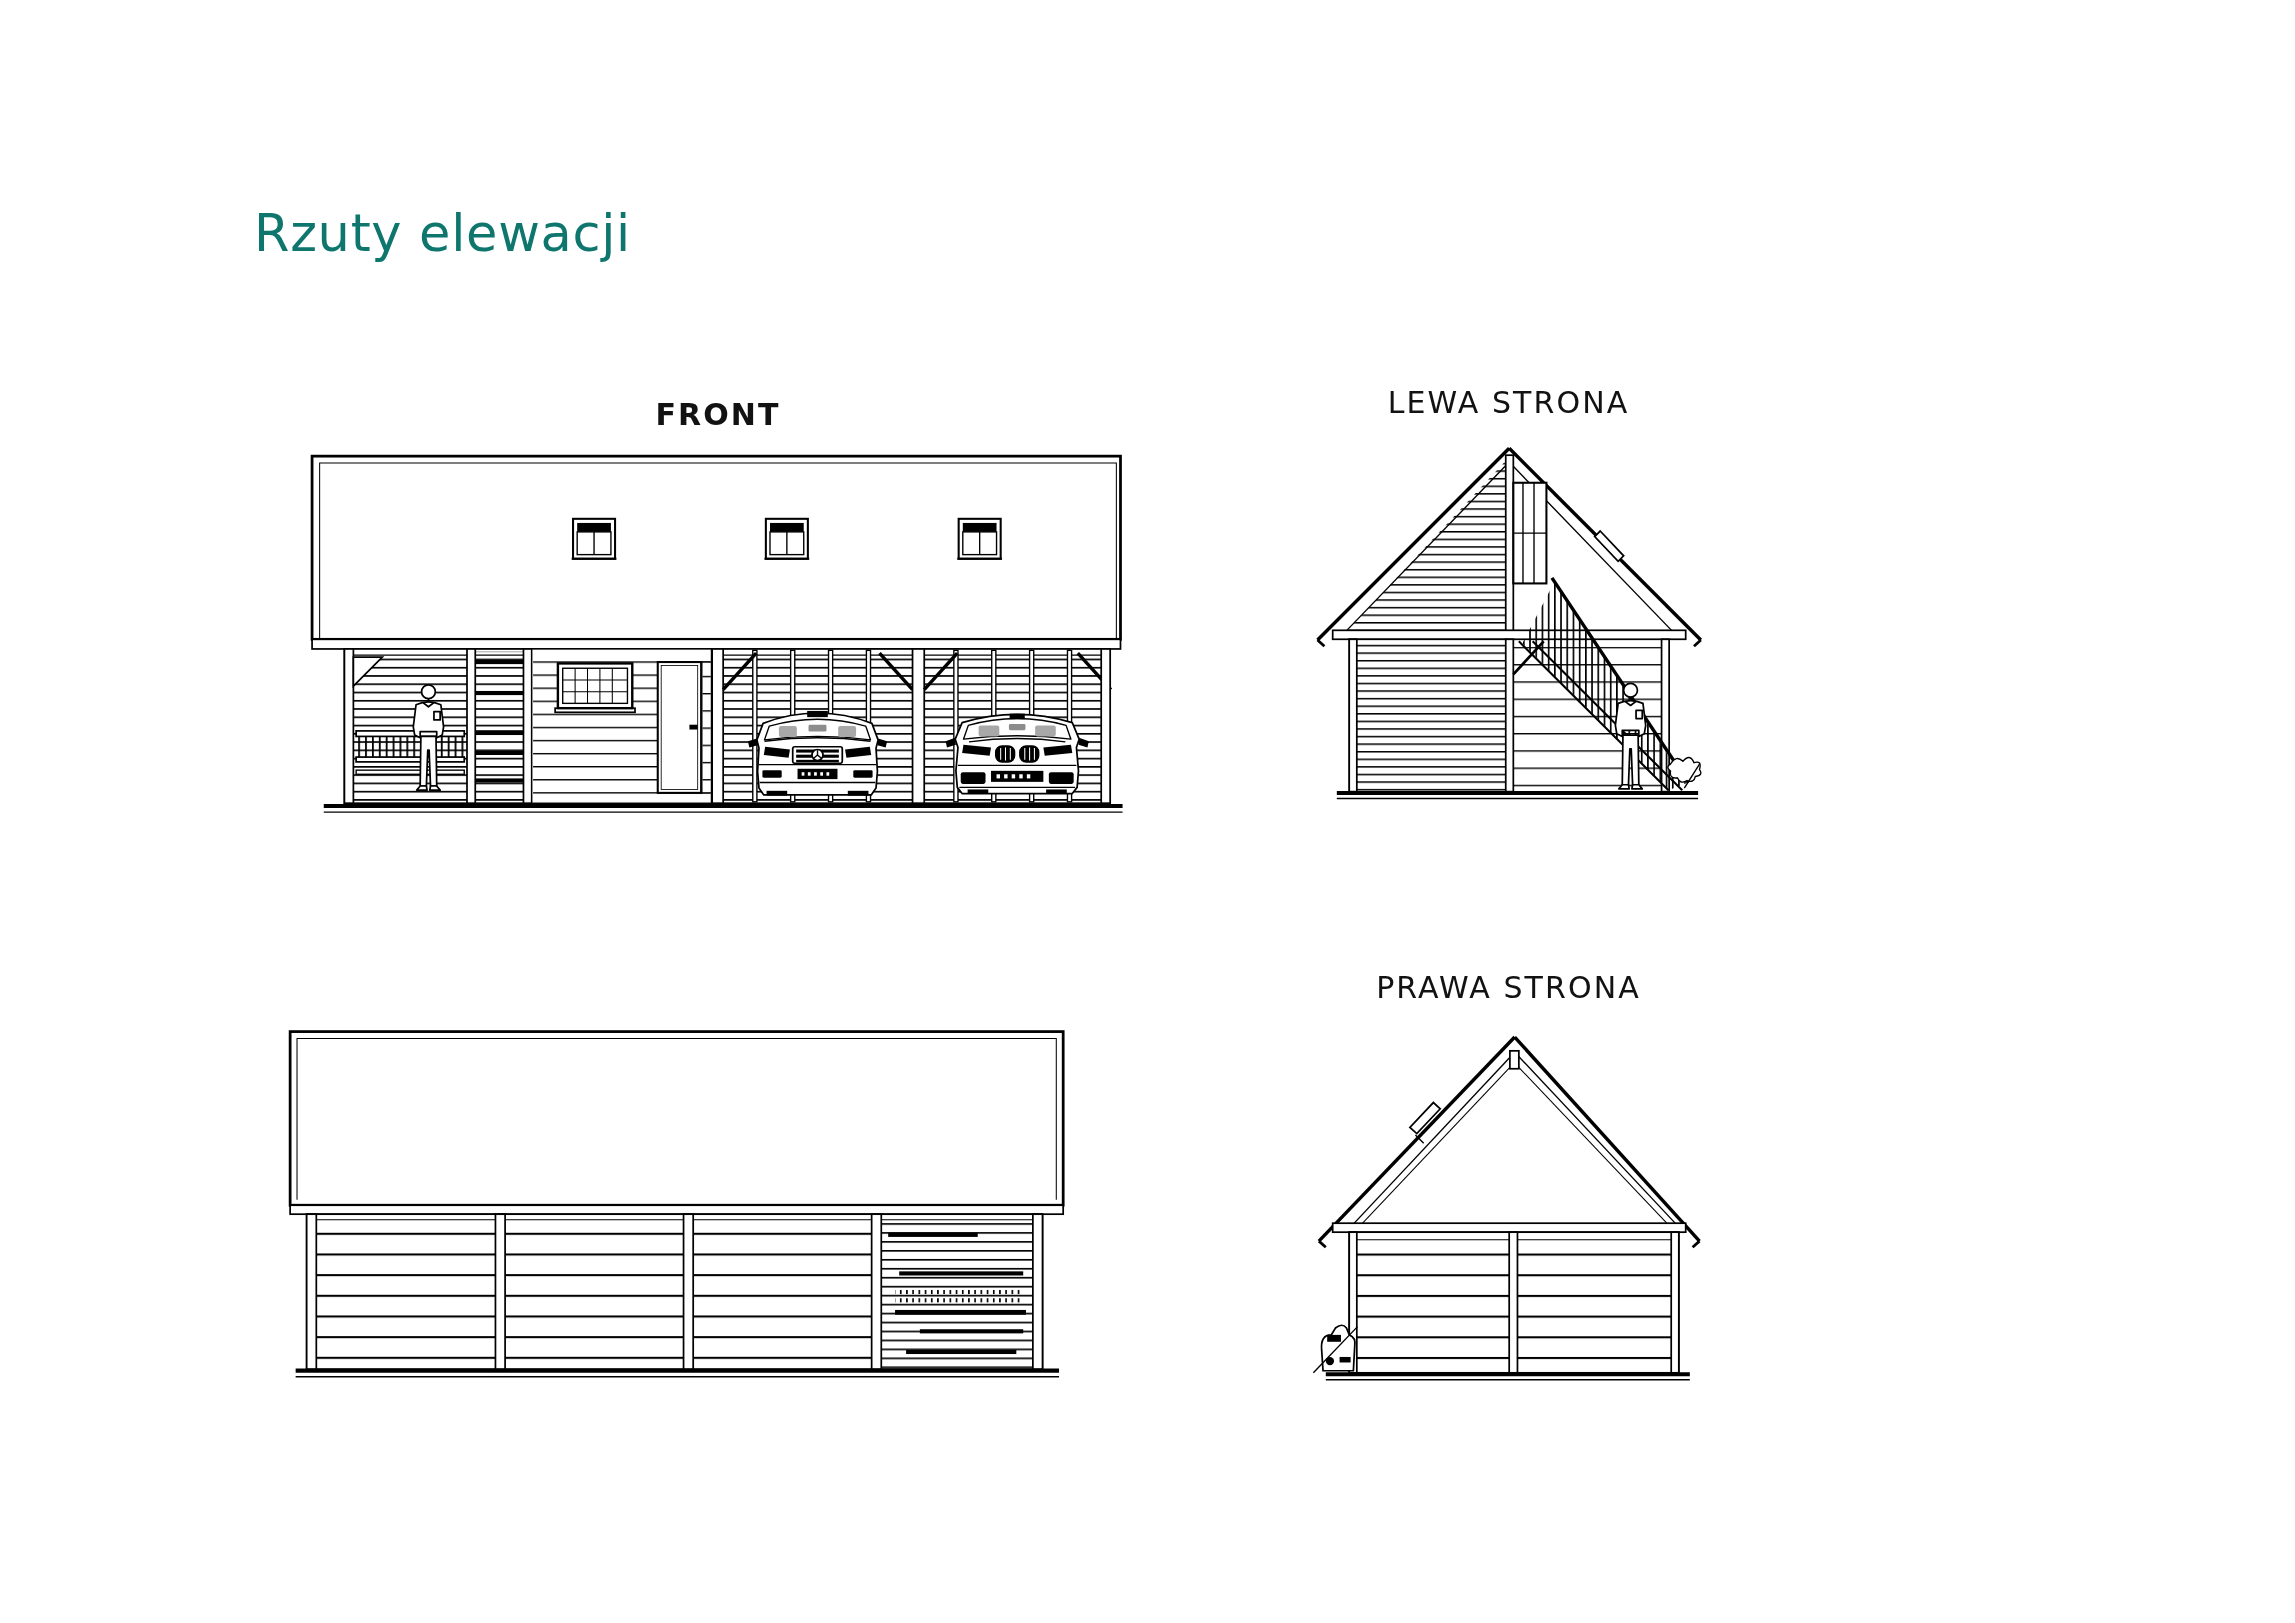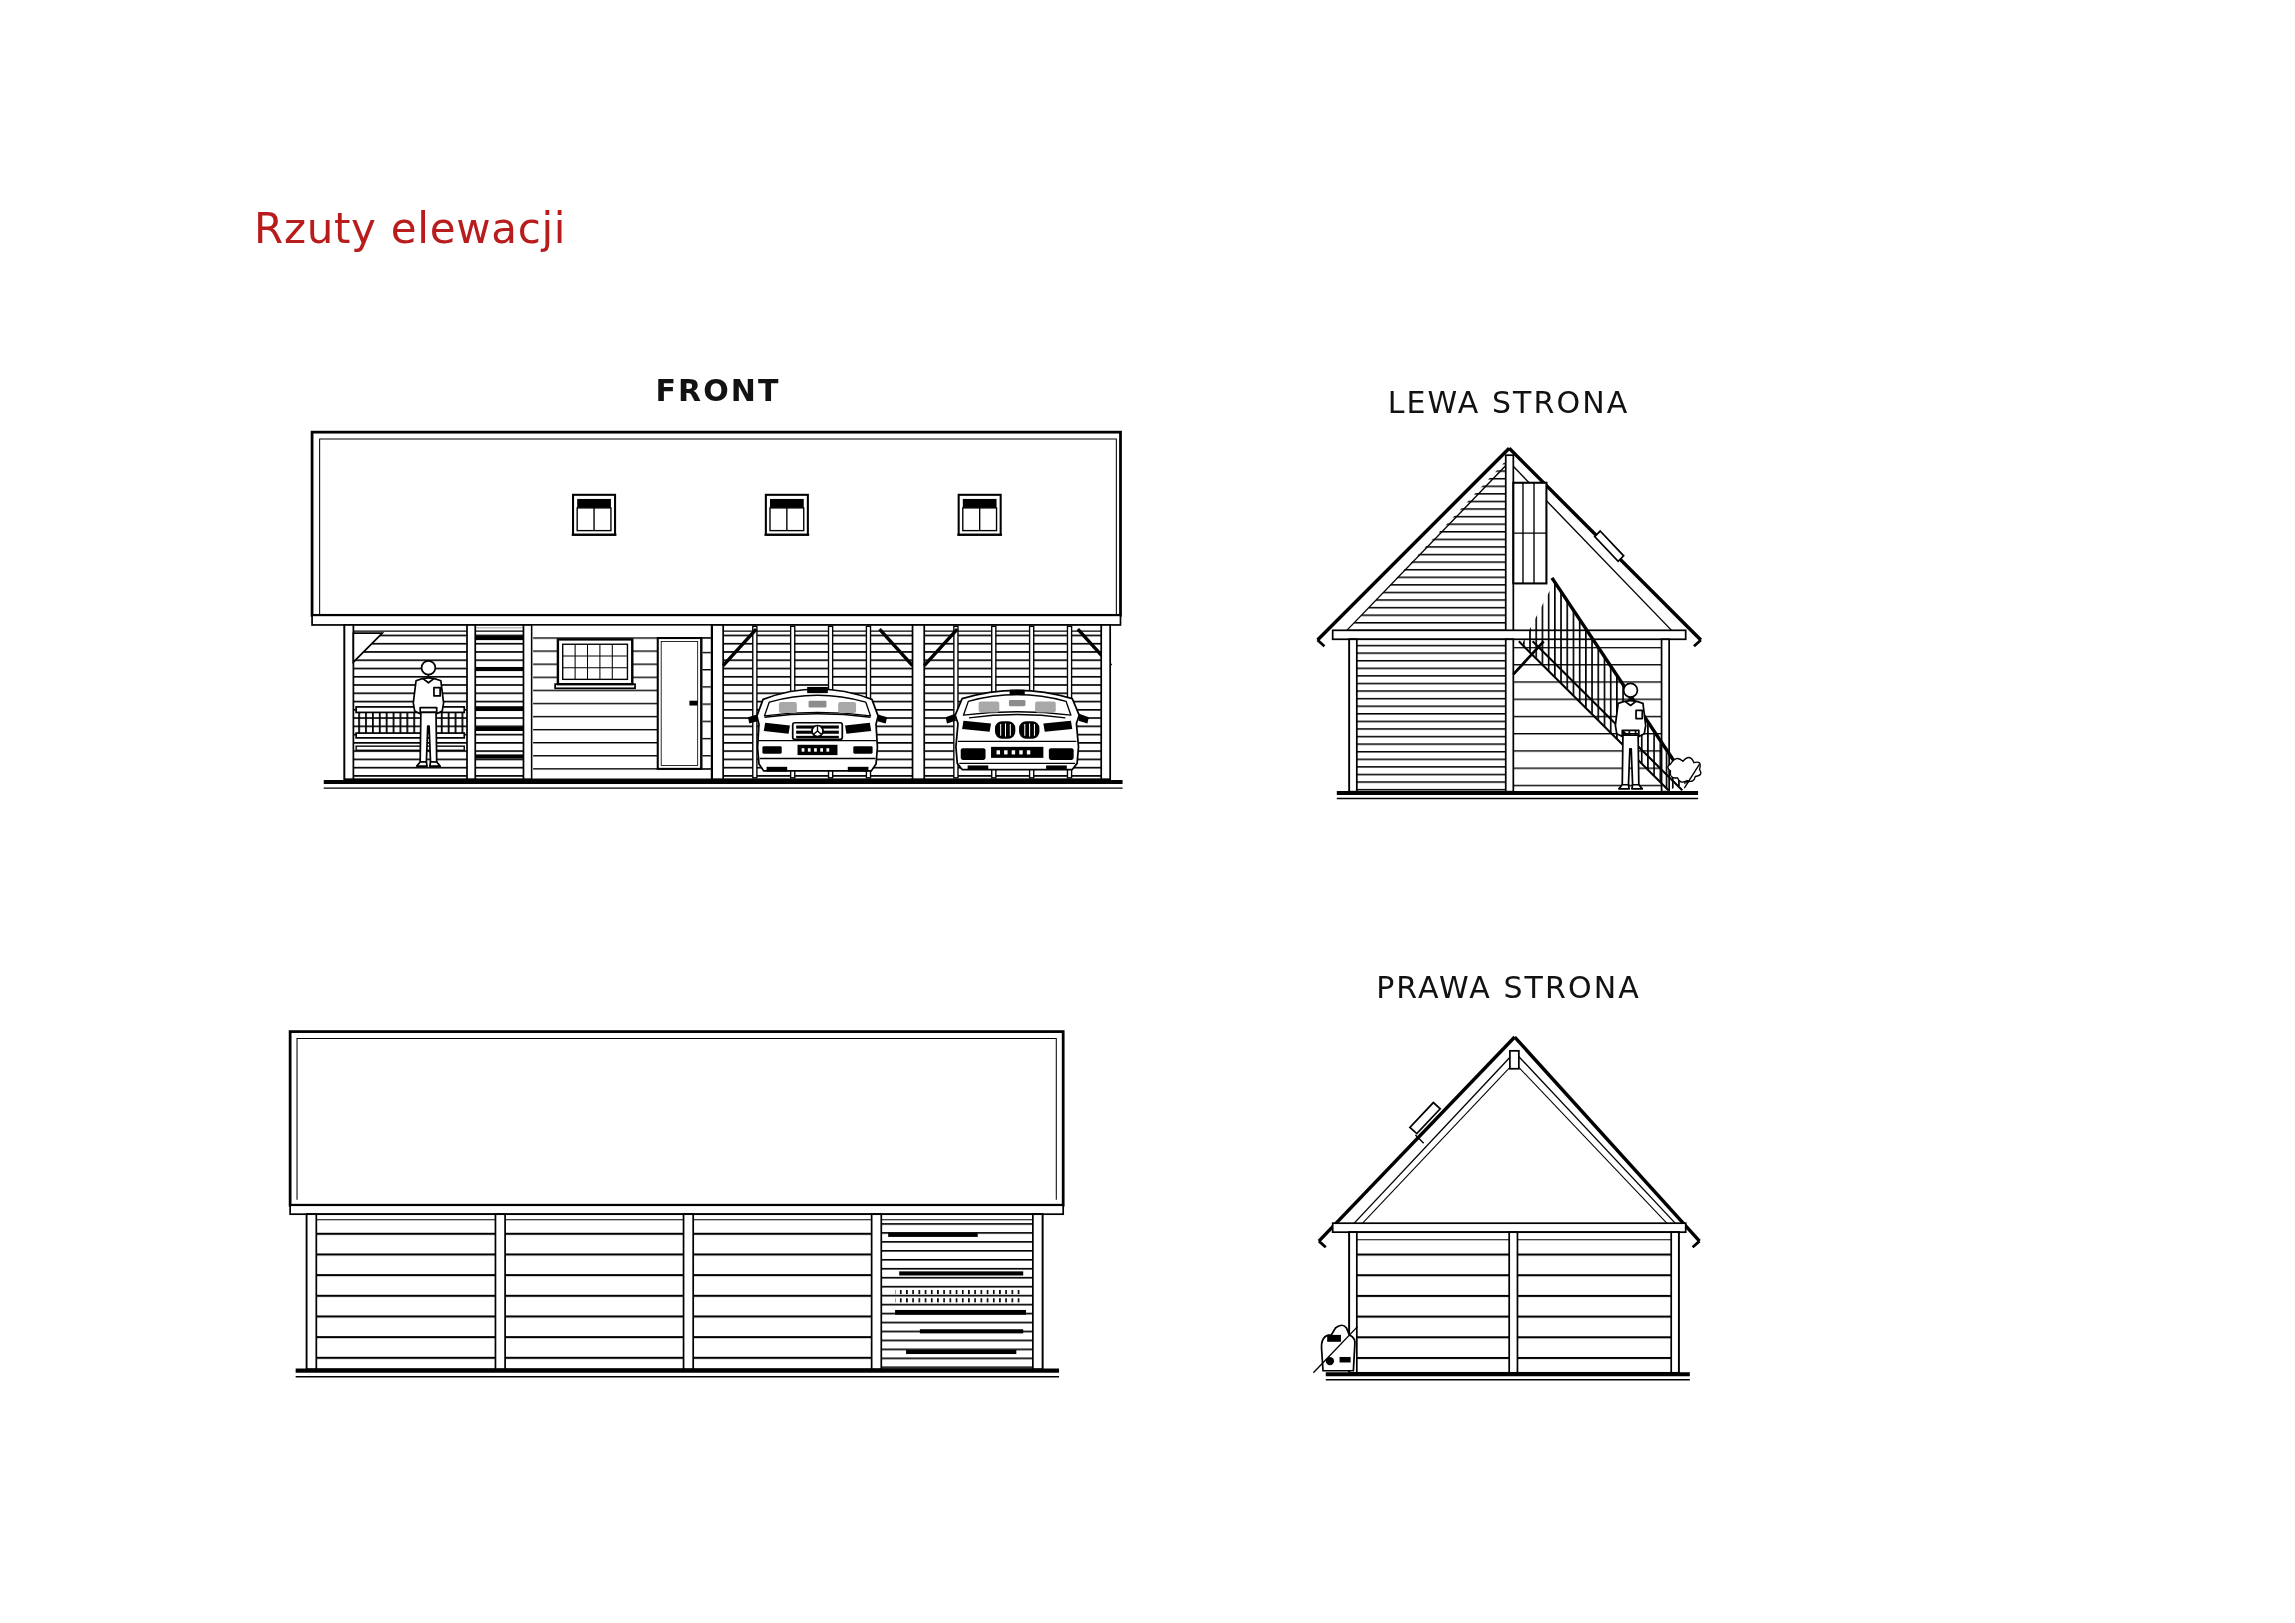--- a/index.html
+++ b/index.html
@@ -1,18 +1,18 @@
 <!DOCTYPE html>
 <html style="font-size:11px"><head>
 <meta charset="utf-8">
 <style>
   html,body{margin:0;padding:0;background:#ffffff;}
   body{width:2295px;height:1623px;position:relative;font-family:"DejaVu Sans",sans-serif;}
   .canvas{position:absolute;left:0;top:0;width:2295px;height:1623px;background:#fff;overflow:hidden;}
-  .page-title{position:absolute;left:254px;top:204px;font-size:42px;color:#b91c1c;letter-spacing:0.7px;white-space:nowrap;}
+  .page-title{position:absolute;left:254px;top:204px;font-size:51px;color:#0f766e;letter-spacing:0.7px;white-space:nowrap;}
   .view{position:absolute;}
   .view-label{position:absolute;text-align:center;font-size:30px;color:#121212;letter-spacing:2.1px;white-space:nowrap;width:100%;}
   svg{display:block;}
 </style>
 </head>
 <body>
 
 <div class="canvas">
 
   <div class="page-title">Rzuty elewacji</div>
@@ -110,21 +110,21 @@
         <rect x="-8" y="93" width="5" height="6" fill="#fff" stroke="none"></rect>
         <rect x="3" y="93" width="5" height="6" fill="#fff" stroke="none"></rect>
         <rect x="14" y="93" width="5" height="6" fill="#fff" stroke="none"></rect>
         <path d="M -84,112 L 84,112" fill="none" stroke-width="2"></path>
         <rect x="-72" y="115" width="30" height="6" fill="#000" stroke="none"></rect>
         <rect x="42" y="115" width="30" height="6" fill="#000" stroke="none"></rect>
       </g>
     </defs>
   </svg>
 
-  <div class="view" style="left:310px;top:428px;width:816px;height:365px;font-weight:bold;">
+  <div class="view" style="left:310px;top:452px;width:816px;height:365px;font-weight:bold;">
     <div class="view-label" style="top:-55px;">FRONT</div>
     <svg width="816" height="365" viewBox="0 0 1185 530">
       <g stroke="#000" fill="none">
 
         <g>
           <rect x="3" y="6" width="1174" height="266" fill="#fff" stroke-width="4"></rect>
           <path d="M 14,272 L 14,16 1171,16 1171,272" stroke-width="1.5"></path>
           <rect x="3" y="272" width="1174" height="14" fill="#fff" stroke-width="2.5"></rect>
         </g>
 

